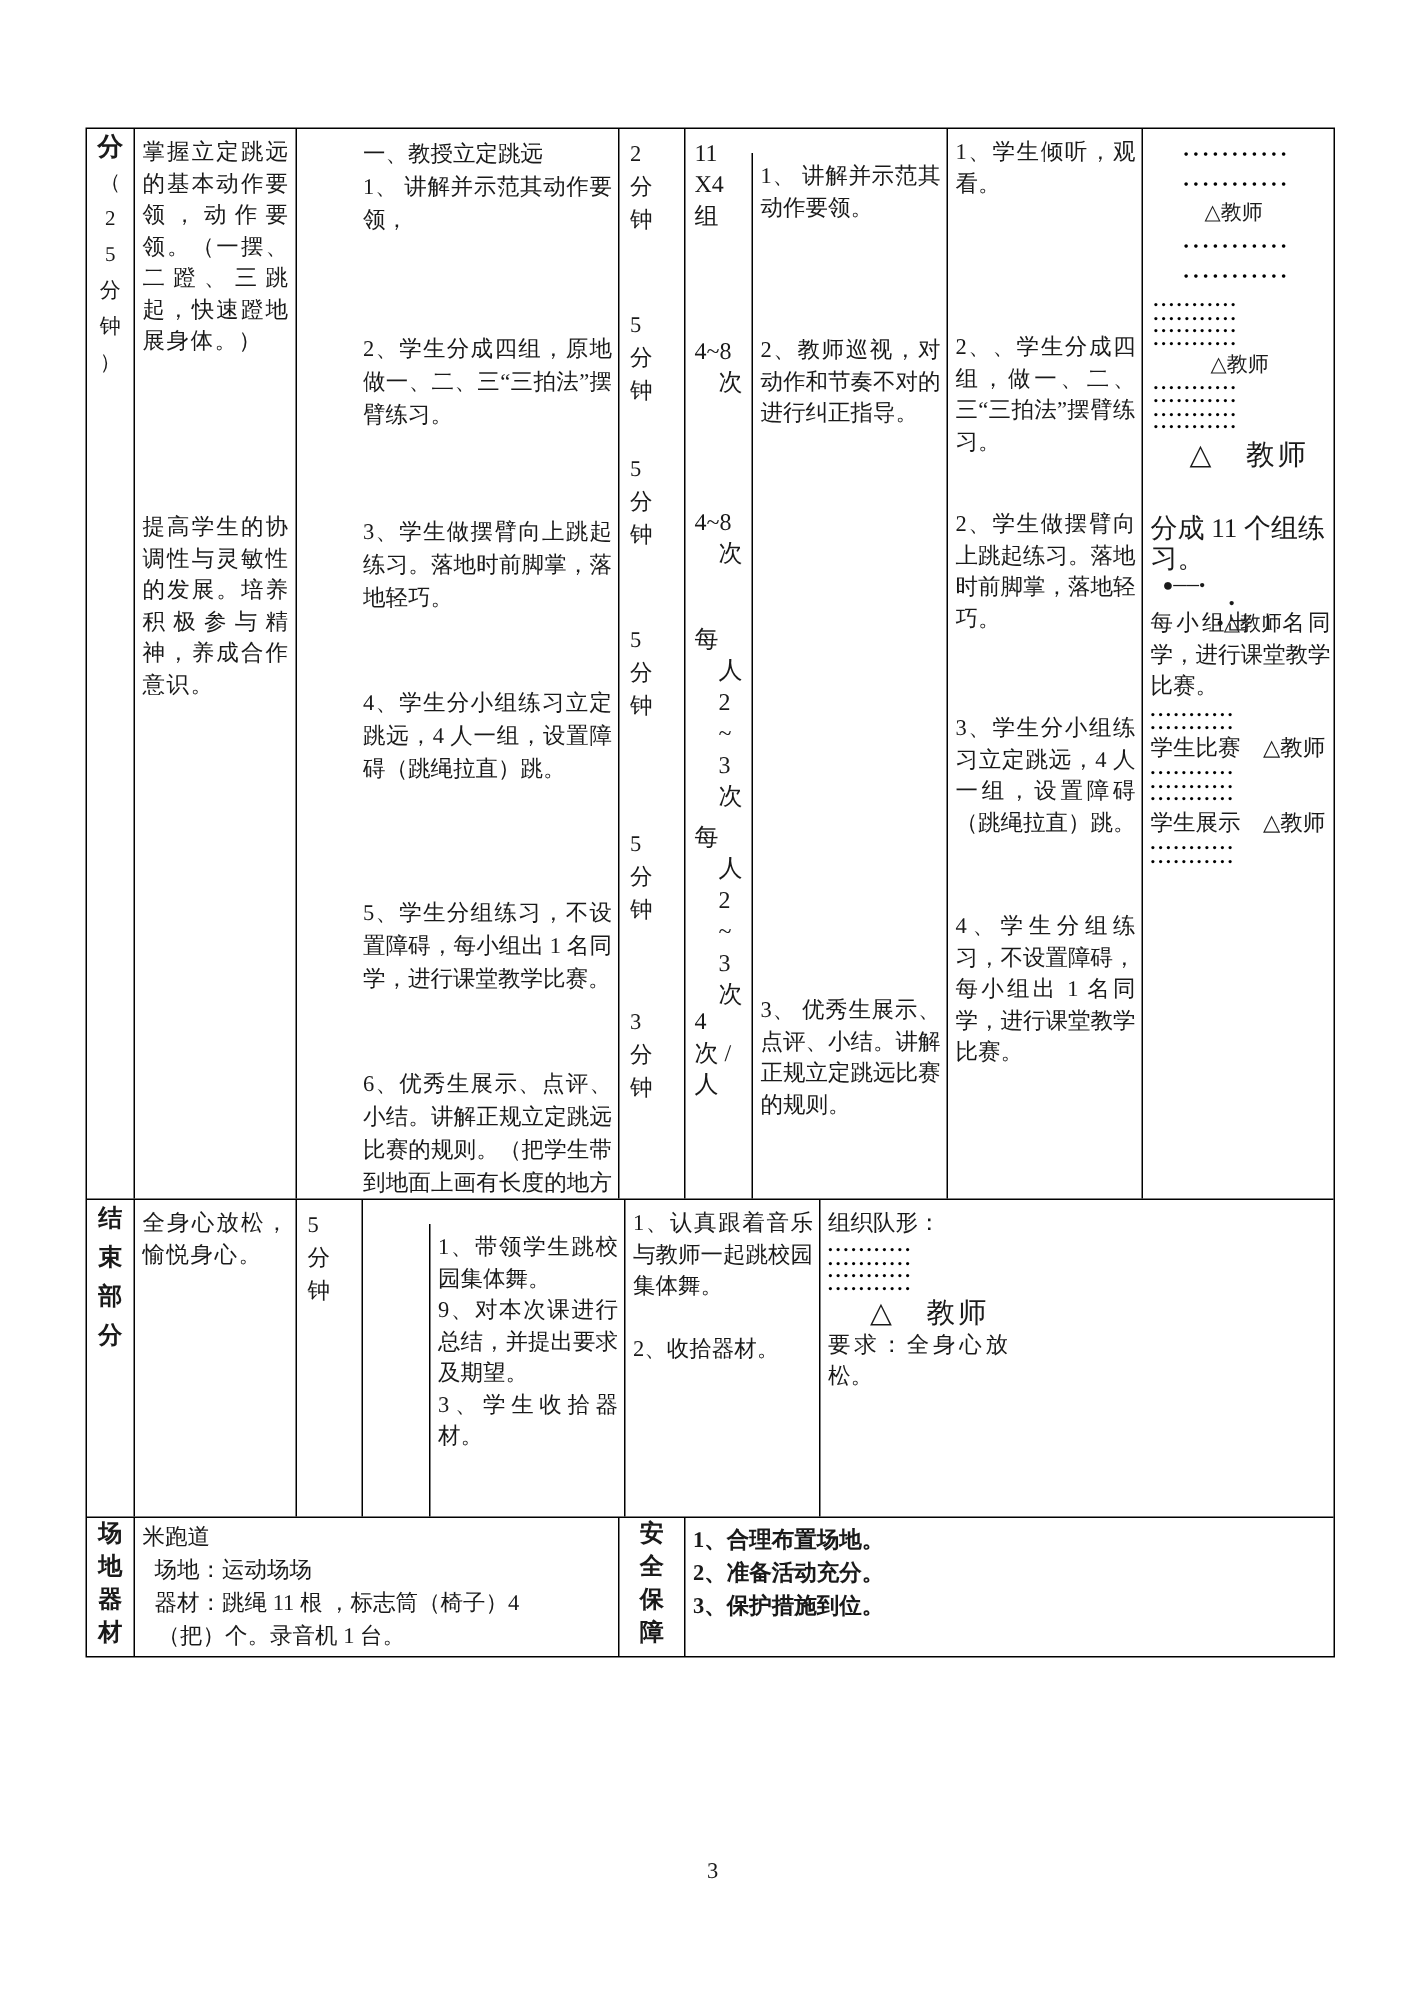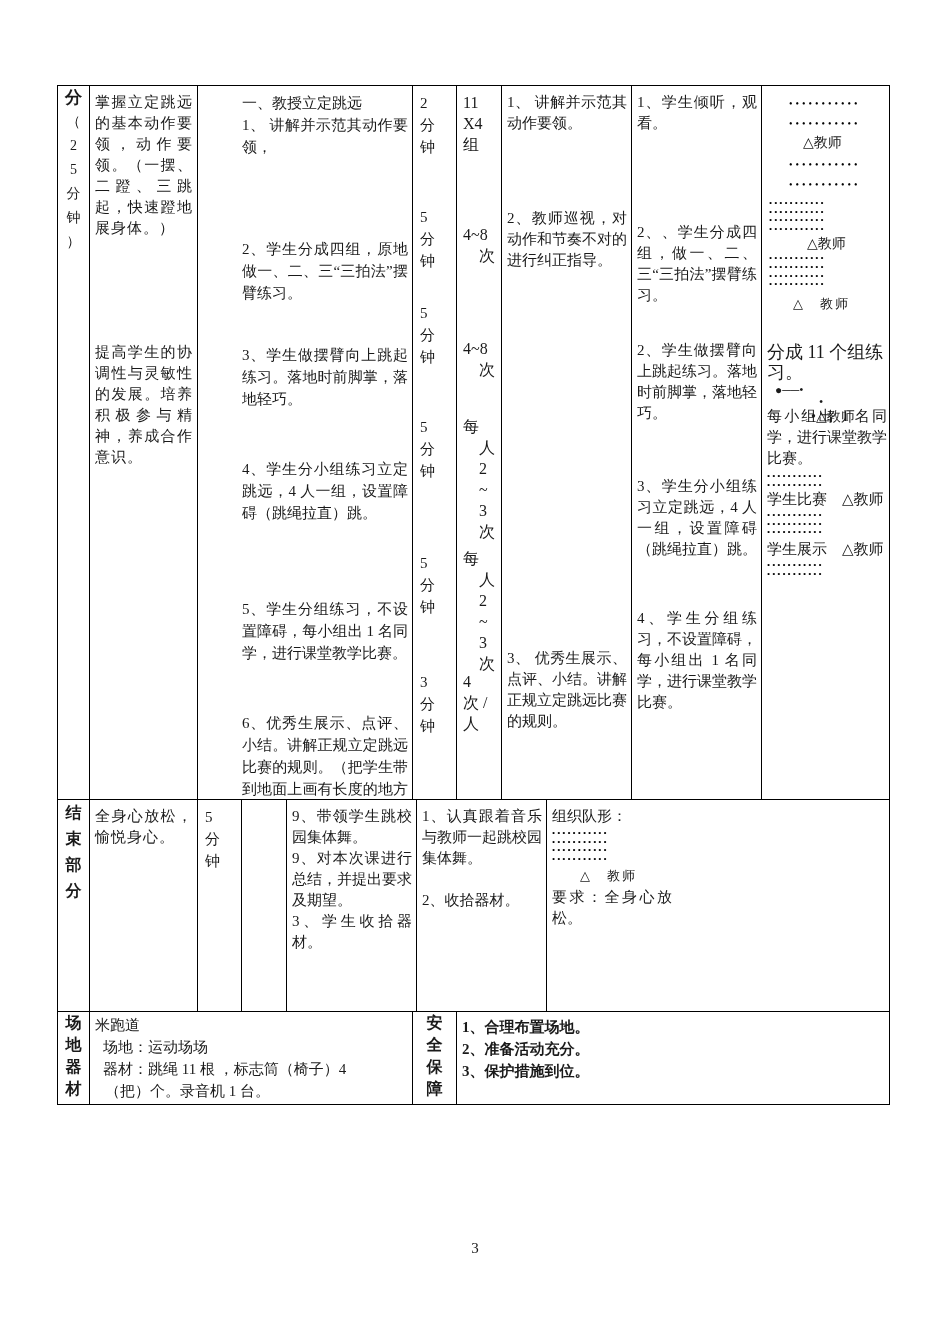--- a/index.html
+++ b/index.html
@@ -12,38 +12,38 @@
   .cell{position:relative;box-sizing:border-box;overflow:hidden;}
   .cell+.cell{border-left:1px solid #000;}
   .r1{height:713px;}
   .r2{height:212px;}
   .r3{height:93px;}
   .c1{flex:0 0 31px;}
   .c2{flex:0 0 108px;}
   .c3{flex:0 0 215px;}
   .c4{flex:0 0 44px;}
   .c5{flex:0 0 45px;}
-  .c6{flex:0 0 130px;}
+  .c6{flex:0 0 130px;margin-top:16px;}
   .c7{flex:0 0 130px;}
   .c8{flex:0 0 130px;}
   .rc2{flex:0 0 323px;}
   .rcontent{flex:0 0 435px;font-weight:bold;}
   .blk{position:absolute;left:5px;right:4px;font-size:15px;line-height:21px;}
   .c3 .blk{line-height:22px;margin-left:39px;}
   .just{text-align:justify;}
   .pre{white-space:pre-line;}
   .vlabel{font-weight:bold;font-size:16px;text-align:center;line-height:24px;
           white-space:pre-line;left:2px;right:2px;}
   .vhead{font-weight:bold;font-size:17px;}
   .timeblk{white-space:pre-line;font-size:15px;line-height:22px;left:7px;}
   .cntblk{white-space:pre-line;font-size:16px;line-height:21px;left:6px;}
   .dots{font-size:10px;letter-spacing:3px;line-height:20px;color:#000;}
   .dots.tight{font-size:9px;letter-spacing:2px;line-height:8.6px;}
   .tmark{font-size:14px;line-height:17px;}
-  .tmark.wide{font-size:13px;line-height:22px;letter-spacing:2px;}
+  .tmark.wide{font-size:19px;line-height:22px;letter-spacing:2px;}
   .small{font-size:12px;line-height:12px;}
   .orgline{font-size:15px;line-height:20px;}
   .pageno{position:absolute;left:0;width:100%;top:1240px;text-align:center;
           font-size:15px;}
 </style>
 </head>
 <body>
 
 <div class="page">
   <div class="tbl">
@@ -60,21 +60,21 @@
       </div>
 
       <div class="cell c2">
         <div class="blk just" style="top:6px;letter-spacing:1px;">掌握立定跳远的基本动作要领，动作要领。（一摆、二蹬、三跳起，快速蹬地展身体。）</div>
         <div class="blk just" style="top:256px;letter-spacing:1px;">提高学生的协调性与灵敏性的发展。培养积极参与精神，养成合作意识。</div>
       </div>
 
       <div class="cell c3">
         <div class="blk" style="top:6px">一、教授立定跳远</div>
         <div class="blk just" style="top:28px">1、 讲解并示范其动作要领，</div>
-        <div class="blk just" style="top:152px">2、学生分成四组，原地做一、二、三“三拍法”摆臂练习。</div>
+        <div class="blk just" style="top:136px">2、学生分成四组，原地做一、二、三“三拍法”摆臂练习。</div>
         <div class="blk just" style="top:258px">3、学生做摆臂向上跳起练习。落地时前脚掌，落地轻巧。</div>
         <div class="blk just" style="top:372px">4、学生分小组练习立定跳远，4 人一组，设置障碍（跳绳拉直）跳。</div>
         <div class="blk just" style="top:512px">5、学生分组练习，不设置障碍，每小组出 1 名同学，进行课堂教学比赛。</div>
         <div class="blk just" style="top:626px">6、优秀生展示、点评、小结。讲解正规立定跳远比赛的规则。（把学生带到地面上画有长度的地方展示。）</div>
       </div>
 
       <div class="cell c4">
         <div class="blk timeblk" style="top:6px">2
 分
 钟</div>
@@ -186,21 +186,21 @@
       <div class="cell c2">
         <div class="blk just" style="top:6px;letter-spacing:1px">全身心放松，愉悦身心。</div>
       </div>
       <div class="cell c4">
         <div class="blk timeblk" style="top:6px">5
 分
 钟</div>
       </div>
       <div class="cell c5"></div>
       <div class="cell c6">
-        <div class="blk just" style="top:6px">9、带领学生跳校园集体舞。</div>
+        <div class="blk just" style="top:6px">1、带领学生跳校园集体舞。</div>
         <div class="blk just" style="top:48px">9、对本次课进行总结，并提出要求及期望。</div>
         <div class="blk just" style="top:111px">3、学生收拾器材。</div>
       </div>
       <div class="cell c7">
         <div class="blk just" style="top:6px">1、认真跟着音乐与教师一起跳校园集体舞。</div>
         <div class="blk just" style="top:90px">2、收拾器材。</div>
       </div>
       <div class="cell c8">
         <div class="blk" style="top:6px">
           <div class="orgline">组织队形：</div>

